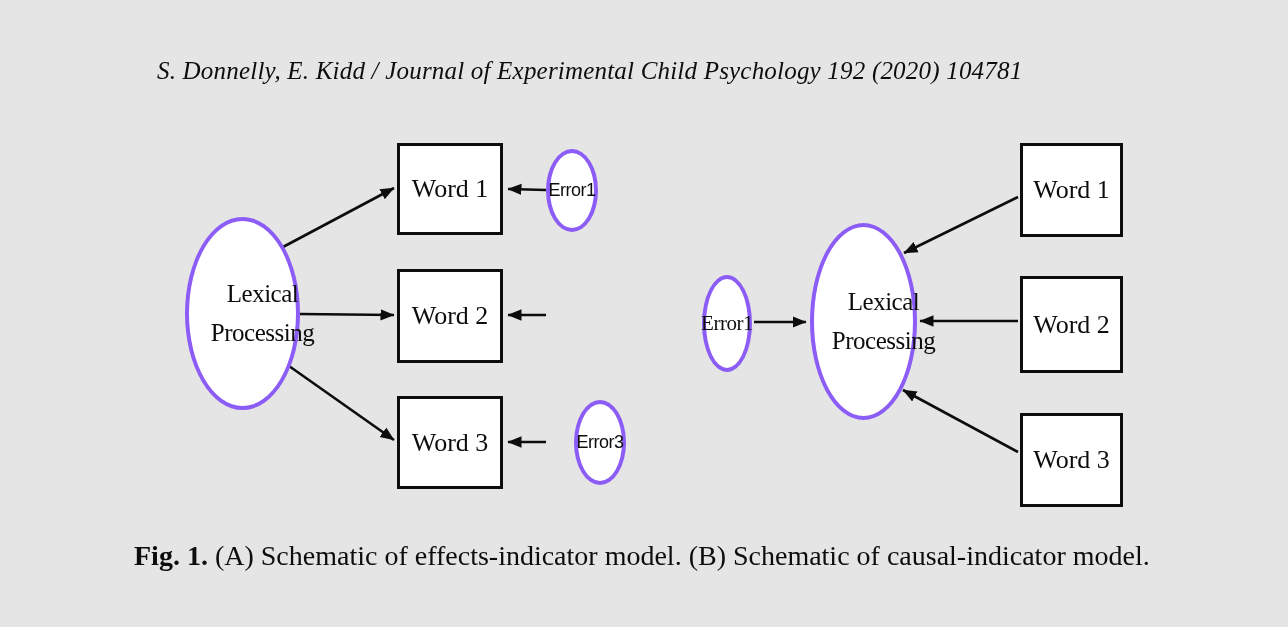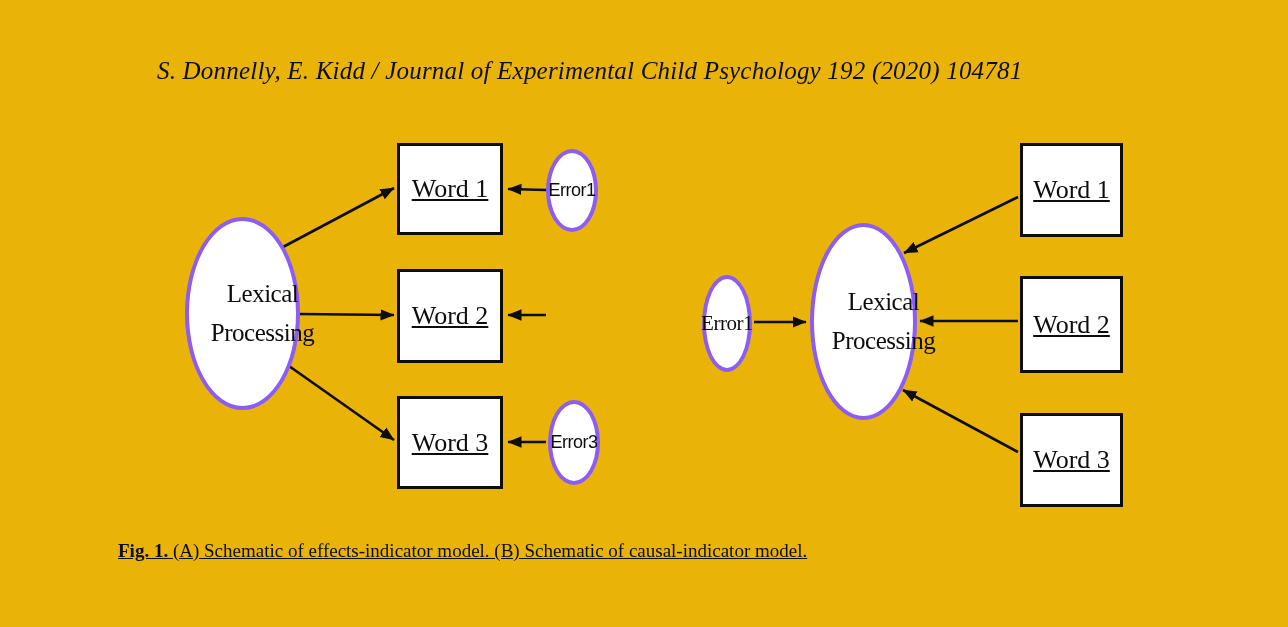--- a/index.html
+++ b/index.html
@@ -1,20 +1,20 @@
 <!DOCTYPE html>
 <html><head>
 <meta charset="utf-8">
 <style>
   html, body { margin: 0; padding: 0; background: #ffffff; }
   .page {
     position: relative;
     width: 1288px;
     height: 627px;
-    background: #eab308;
+    background: #e5e5e5;
     color: #0d0d0d;
     font-family: "Liberation Serif", serif;
     overflow: hidden;
   }
   .journal-header {
     position: absolute;
     left: 157px;
     top: 57px;
     font-style: italic;
     font-size: 25px;
@@ -26,21 +26,20 @@
     display: flex;
     align-items: center;
     justify-content: center;
     text-align: center;
     box-sizing: border-box;
     background: #ffffff;
   }
   .rect {
     border: 3px solid #0d0d0d;
     font-size: 26px;
-    text-decoration: underline;
   }
   .oval {
     border: 4px solid #8b5cf6;
     border-radius: 50%;
   }
   .latent-label {
     font-size: 25px;
     line-height: 1.55;
     letter-spacing: -0.5px;
     padding-left: 40px;
@@ -54,25 +53,24 @@
     font-size: 21px;
     letter-spacing: -0.5px;
   }
   .arrows {
     position: absolute;
     left: 0;
     top: 0;
   }
   .caption {
     position: absolute;
-    left: 118px;
+    left: 134px;
     top: 540px;
-    font-size: 19px;
+    font-size: 28px;
     white-space: nowrap;
-    text-decoration: underline;
   }
   .caption b { font-weight: bold; }
 </style>
 </head>
 <body>
 
 <div class="page">
 
   <div class="journal-header">S. Donnelly, E. Kidd / Journal of Experimental Child Psychology 192 (2020) 104781</div>
 
@@ -106,21 +104,21 @@
   <div class="node rect" style="left:397px; top:269px; width:106px; height:94px;">
     <span>Word 2</span>
   </div>
   <div class="node rect" style="left:397px; top:396px; width:106px; height:93px;">
     <span>Word 3</span>
   </div>
 
   <div class="node oval" style="left:546px; top:149px; width:52px; height:83px;">
     <span class="err-sans">Error1</span>
   </div>
-  <div class="node oval" style="left:548px; top:400px; width:52px; height:85px;">
+  <div class="node oval" style="left:574px; top:400px; width:52px; height:85px;">
     <span class="err-sans">Error3</span>
   </div>
 
   <div class="node oval" style="left:702px; top:275px; width:50px; height:97px;">
     <span class="err-serif">Error1</span>
   </div>
 
   <div class="node oval" style="left:810px; top:223px; width:107px; height:197px;">
     <span class="latent-label">Lexical Processing</span>
   </div>

